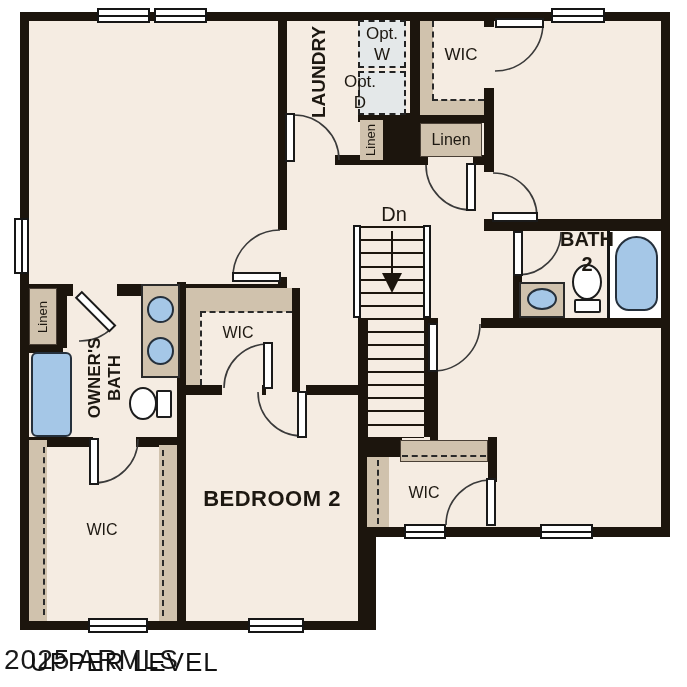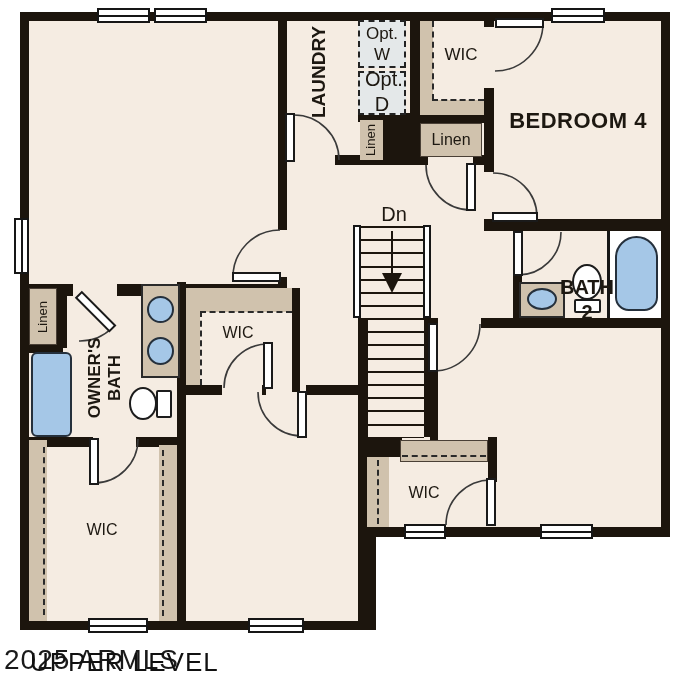--- a/index.html
+++ b/index.html
@@ -176,28 +176,28 @@
       <rect x="429" y="324" width="8" height="47"></rect>
       <rect x="487" y="479" width="8" height="46"></rect>
       <rect x="298" y="392" width="8" height="45"></rect>
       <rect x="264" y="343" width="8" height="45"></rect>
       <rect x="90" y="439" width="8" height="45"></rect>
     </g>
   </svg>
 
   <div class="vlabel" style="left:319px; top:72px; font-weight:bold; font-size:19px;">LAUNDRY</div>
   <div class="label wrap" style="left:382px; top:44px; width:34px; font-size:17px;">Opt. W</div>
-  <div class="label wrap" style="left:382px; top:92px; width:34px; font-size:20px;">Opt. D</div>
+  <div class="label wrap" style="left:360px; top:92px; width:34px; font-size:17px;">Opt. D</div>
   <div class="vlabel" style="left:371px; top:140px; font-size:13px;">Linen</div>
   <div class="label" style="left:461px; top:55px; font-size:17px;">WIC</div>
   <div class="label" style="left:451px; top:140px; font-size:16px;">Linen</div>
-  <div class="label room-name" style="left:578px; top:121px;">BEDROOM 4</div>
   <div class="label" style="left:394px; top:214px; font-size:20px;">Dn</div>
-  <div class="label wrap" style="left:587px; top:252px; width:64px; font-weight:bold; font-size:20px;margin-top:48px;">BATH 2</div>
+  <div class="label wrap" style="left:587px; top:252px; width:64px; font-weight:bold; font-size:20px;">BATH 2</div>
   <div class="label" style="left:424px; top:493px; font-size:16px;">WIC</div>
+  <div class="label room-name" style="left:272px; top:499px;">BEDROOM 2</div>
   <div class="label" style="left:238px; top:333px; font-size:16px;">WIC</div>
   <div class="vlabel wrap" style="left:105px; top:378px; width:94px; font-weight:bold; font-size:17px;">OWNER'S BATH</div>
   <div class="vlabel" style="left:43px; top:317px; font-size:13px;">Linen</div>
   <div class="label" style="left:102px; top:530px; font-size:16px;">WIC</div>
 
   <div class="footer-wm" style="left:4px; top:644px;">2025 ARMLS</div>
   <div class="footer-title" style="left:30px; top:647px;">UPPER LEVEL</div>
 
 </div>
 

